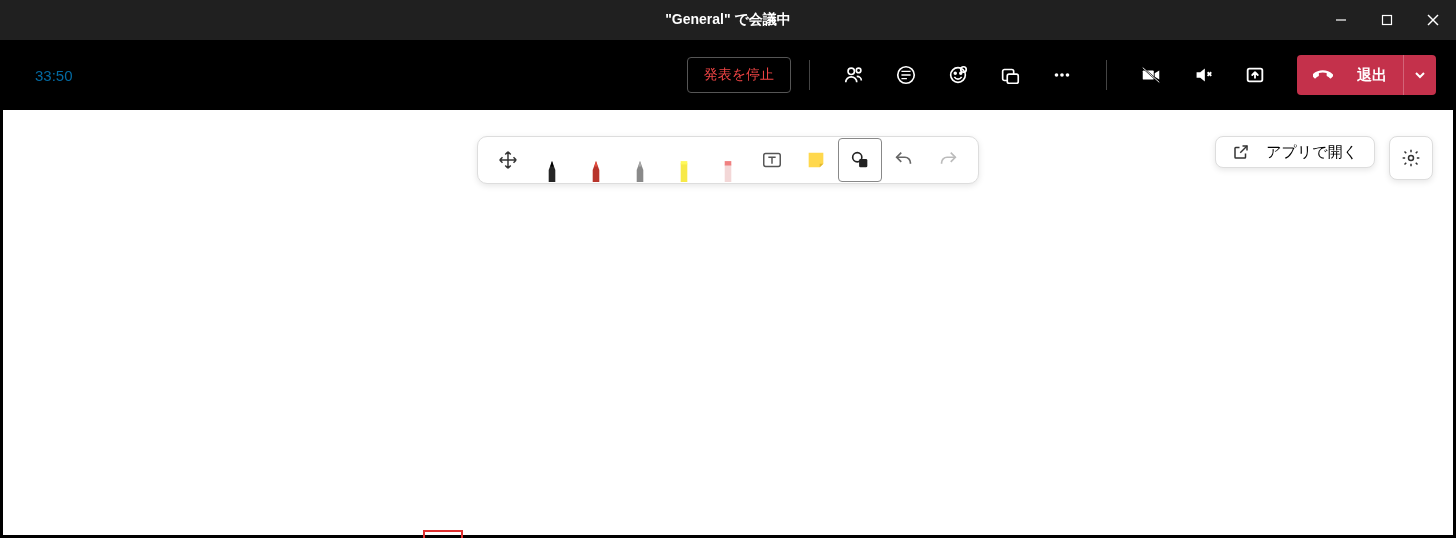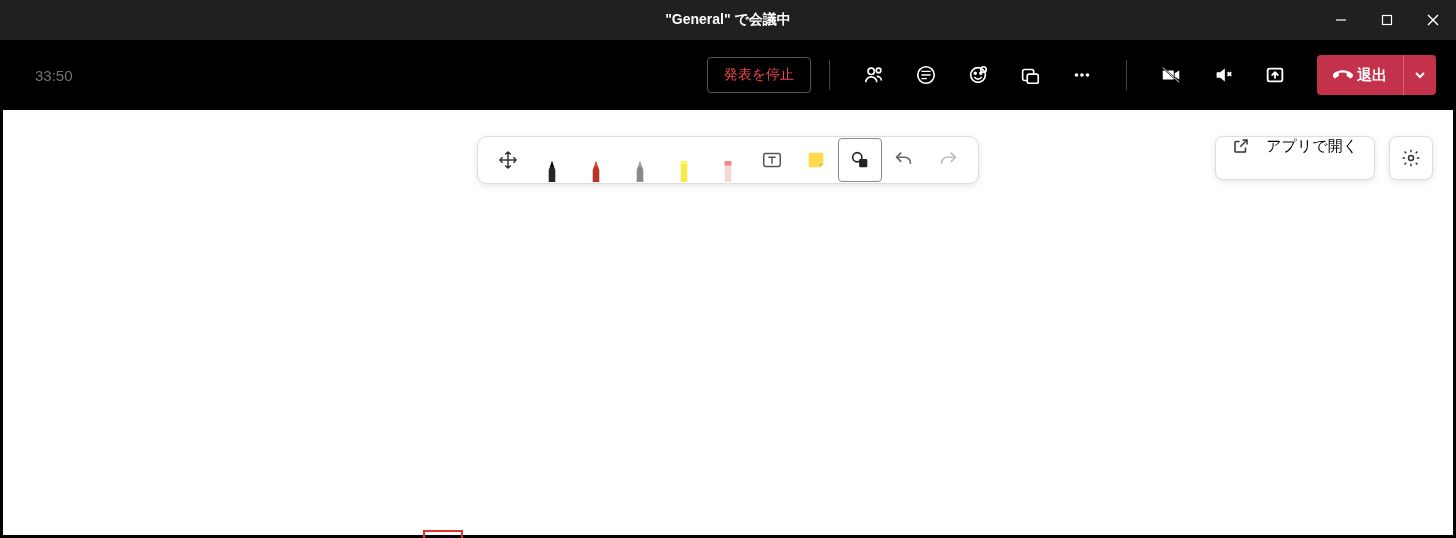--- a/index.html
+++ b/index.html
@@ -3,38 +3,38 @@
 <meta charset="utf-8">
 <style>
   * { margin: 0; padding: 0; box-sizing: border-box; }
   body { font-family: "Segoe UI", "Meiryo", sans-serif; background: #fff; width: 1456px; height: 538px; overflow: hidden; }
   .titlebar { height: 40px; background: #202020; display: flex; align-items: center; justify-content: center; position: relative; }
   .titlebar-title { color: #fff; font-size: 14px; font-weight: 600; }
   .win-controls { position: absolute; right: 0; top: 0; height: 40px; display: flex; }
   .win-btn { width: 46px; height: 40px; display: flex; align-items: center; justify-content: center; color: #fff; }
   .win-btn svg { width: 12px; height: 12px; }
   .toolbar { height: 70px; background: #000; display: flex; align-items: center; padding: 0 20px; }
-  .timer { color: #737373; font-size: 15px; margin-left: 15px; }
+  .timer { color: #0369a1; font-size: 15px; margin-left: 15px; }
   .toolbar-spacer { flex: 1; }
   .stop-btn { background: #000; border: 1px solid #555; color: #ef4444; font-size: 14px; padding: 8px 16px; border-radius: 4px; cursor: pointer; }
   .divider { width: 1px; height: 30px; background: #444; margin: 0 18px; }
   .icon-btn { width: 36px; height: 36px; display: flex; align-items: center; justify-content: center; color: #fff; cursor: pointer; margin: 0 8px; }
   .icon-btn svg { width: 22px; height: 22px; }
   .leave-group { display: flex; height: 40px; }
-  .leave-btn { background: #c4314b; color: #fff; border: none; display: flex; align-items: center; padding: 0 16px; font-size: 15px; font-weight: 600; border-radius: 4px 0 0 4px; cursor: pointer; gap: 4px; }
+  .leave-btn { background: #c4314b; color: #fff; border: none; display: flex; align-items: center; padding: 0 16px; font-size: 15px; font-weight: 600; border-radius: 4px 0 0 4px; cursor: pointer; gap: 24px; }
   .leave-btn svg { width: 20px; height: 20px; }
   .leave-chev { background: #c4314b; color: #fff; border: none; border-left: 1px solid rgba(255,255,255,.25); padding: 0 10px; border-radius: 0 4px 4px 0; cursor: pointer; display: flex; align-items: center; }
   .canvas-area { position: relative; height: calc(100% - 110px); background: #fff; border: 3px solid #000; border-top: none; }
   .wb-toolbar { position: absolute; top: 26px; left: 50%; transform: translateX(-50%); background: #fff; border: 1px solid #ddd; border-radius: 10px; height: 48px; display: flex; align-items: center; padding: 0 8px; box-shadow: 0 2px 6px rgba(0,0,0,.1); }
   .wb-tool { width: 44px; height: 44px; display: flex; align-items: flex-end; justify-content: center; cursor: pointer; position: relative; overflow: hidden; }
   .wb-tool.selected { border: 1px solid #888; border-radius: 4px; }
   .wb-tool-center { align-items: center; }
   .wb-tool svg { width: 22px; height: 22px; }
   .pen-tip { width: 24px; }
-  .open-app { position: absolute; top: 26px; right: 78px; background: #fff; border: 1px solid #ddd; border-radius: 8px; height: 44px; display: flex; align-items: flex-start; padding: 0 16px; gap: 16px; font-size: 15px; cursor: pointer; box-shadow: 0 2px 6px rgba(0,0,0,.1); }
+  .open-app { position: absolute; top: 26px; right: 78px; background: #fff; border: 1px solid #ddd; border-radius: 8px; height: 32px; display: flex; align-items: center; padding: 0 16px; gap: 16px; font-size: 15px; cursor: pointer; box-shadow: 0 2px 6px rgba(0,0,0,.1); }
   .open-app svg { width: 18px; height: 18px; }
   .settings-btn { position: absolute; top: 26px; right: 20px; background: #fff; border: 1px solid #ddd; border-radius: 8px; width: 44px; height: 44px; display: flex; align-items: center; justify-content: center; cursor: pointer; box-shadow: 0 2px 6px rgba(0,0,0,.1); }
   .settings-btn svg { width: 20px; height: 20px; }
   .cursor-box { position: absolute; top: 420px; left: 420px; width: 40px; height: 38px; border: 2px solid #e03030; display: flex; align-items: center; justify-content: center; }
 </style>
 </head>
 <body>
 
 <div class="titlebar">
   <span class="titlebar-title">"General" で会議中</span>

